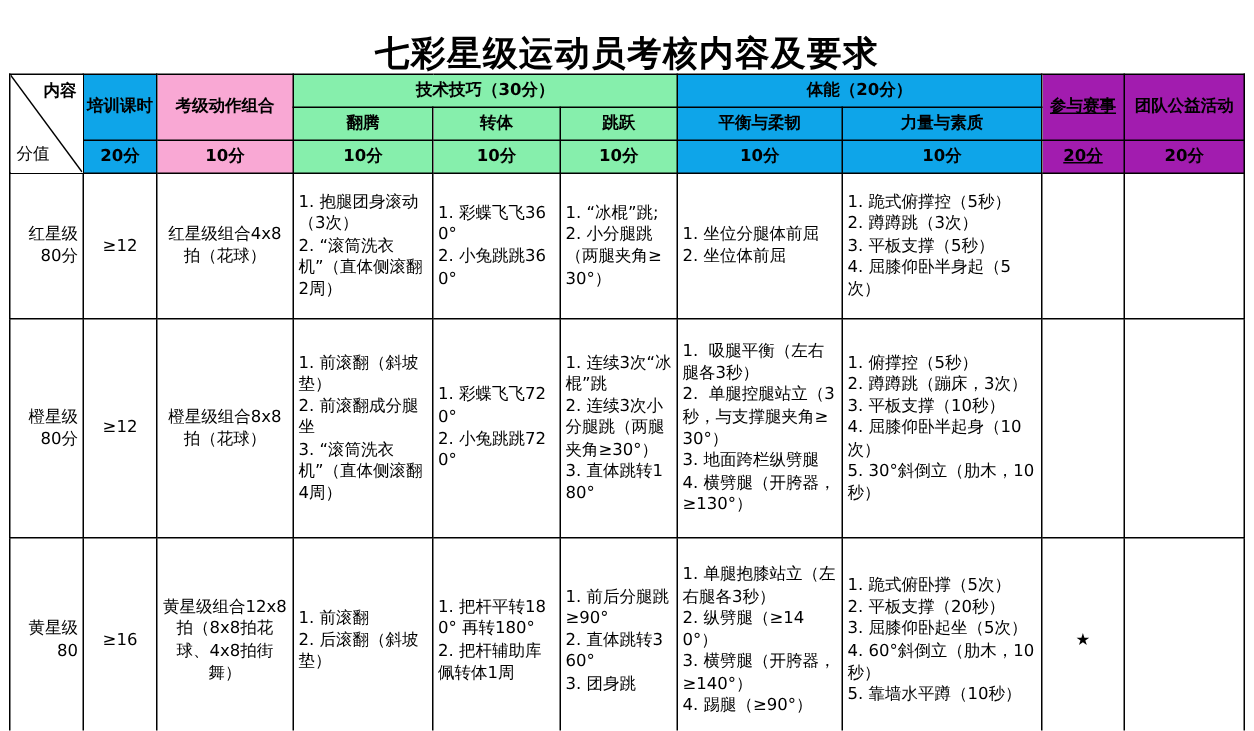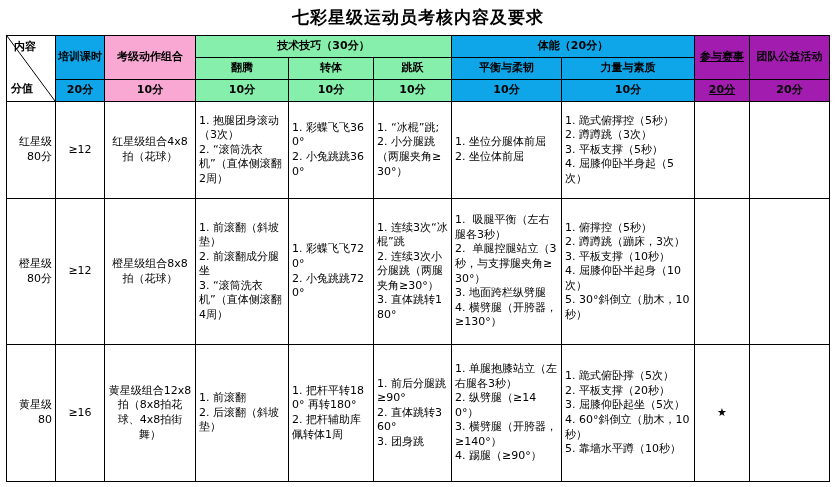--- a/index.html
+++ b/index.html
@@ -5,23 +5,23 @@
   html, body {
     margin: 0; padding: 0;
     width: 836px; height: 487px;
     background: #ffffff;
     color: #000000;
     font-family: "DejaVu Sans", "Liberation Sans", sans-serif;
   }
   .page { width: 836px; height: 487px; overflow: hidden; }
   .title {
     height: 29px;
-    padding-top: 6px;
+    padding-top: 20px;
     text-align: center;
-    font-size: 17px;
+    font-size: 23px;
     font-weight: bold;
     letter-spacing: 1px;
   }
   table.tbl {
     border-collapse: collapse;
     table-layout: fixed;
     margin-left: 6px;
     width: 824px;
   }
   table.tbl td {
@@ -42,26 +42,26 @@
   td.center { text-align: center; }
   td.level { text-align: right; white-space: pre-wrap; }
   .peach  { background: #0ea5e9; }
   .blue   { background: #f9a8d4; }
   .gray   { background: #86efac; }
   .purple { background: #a21caf; text-decoration: underline; }
   .blue2  { background: #a21caf; }
   td.corner { position: relative; padding: 0; background: #ffffff; }
   td.corner .diag { position: absolute; left: 0; top: 0; width: 100%; height: 100%; }
   td.corner .c-top {
-    position: absolute; top: 4px; right: 19px;
+    position: absolute; top: 4px; right: 4px;
     font-weight: bold; font-size: 11px;
   }
   td.corner .c-bot {
     position: absolute; bottom: 4px; left: 4px;
-    font-weight: bold; font-size: 11px;
+    font-weight: normal; font-size: 11px;
   }
   td.star-cell { font-size: 14px; }
 </style>
 </head>
 <body>
 
 <div class="page">
   <div class="title">七彩星级运动员考核内容及要求</div>
 
   <table class="tbl">

